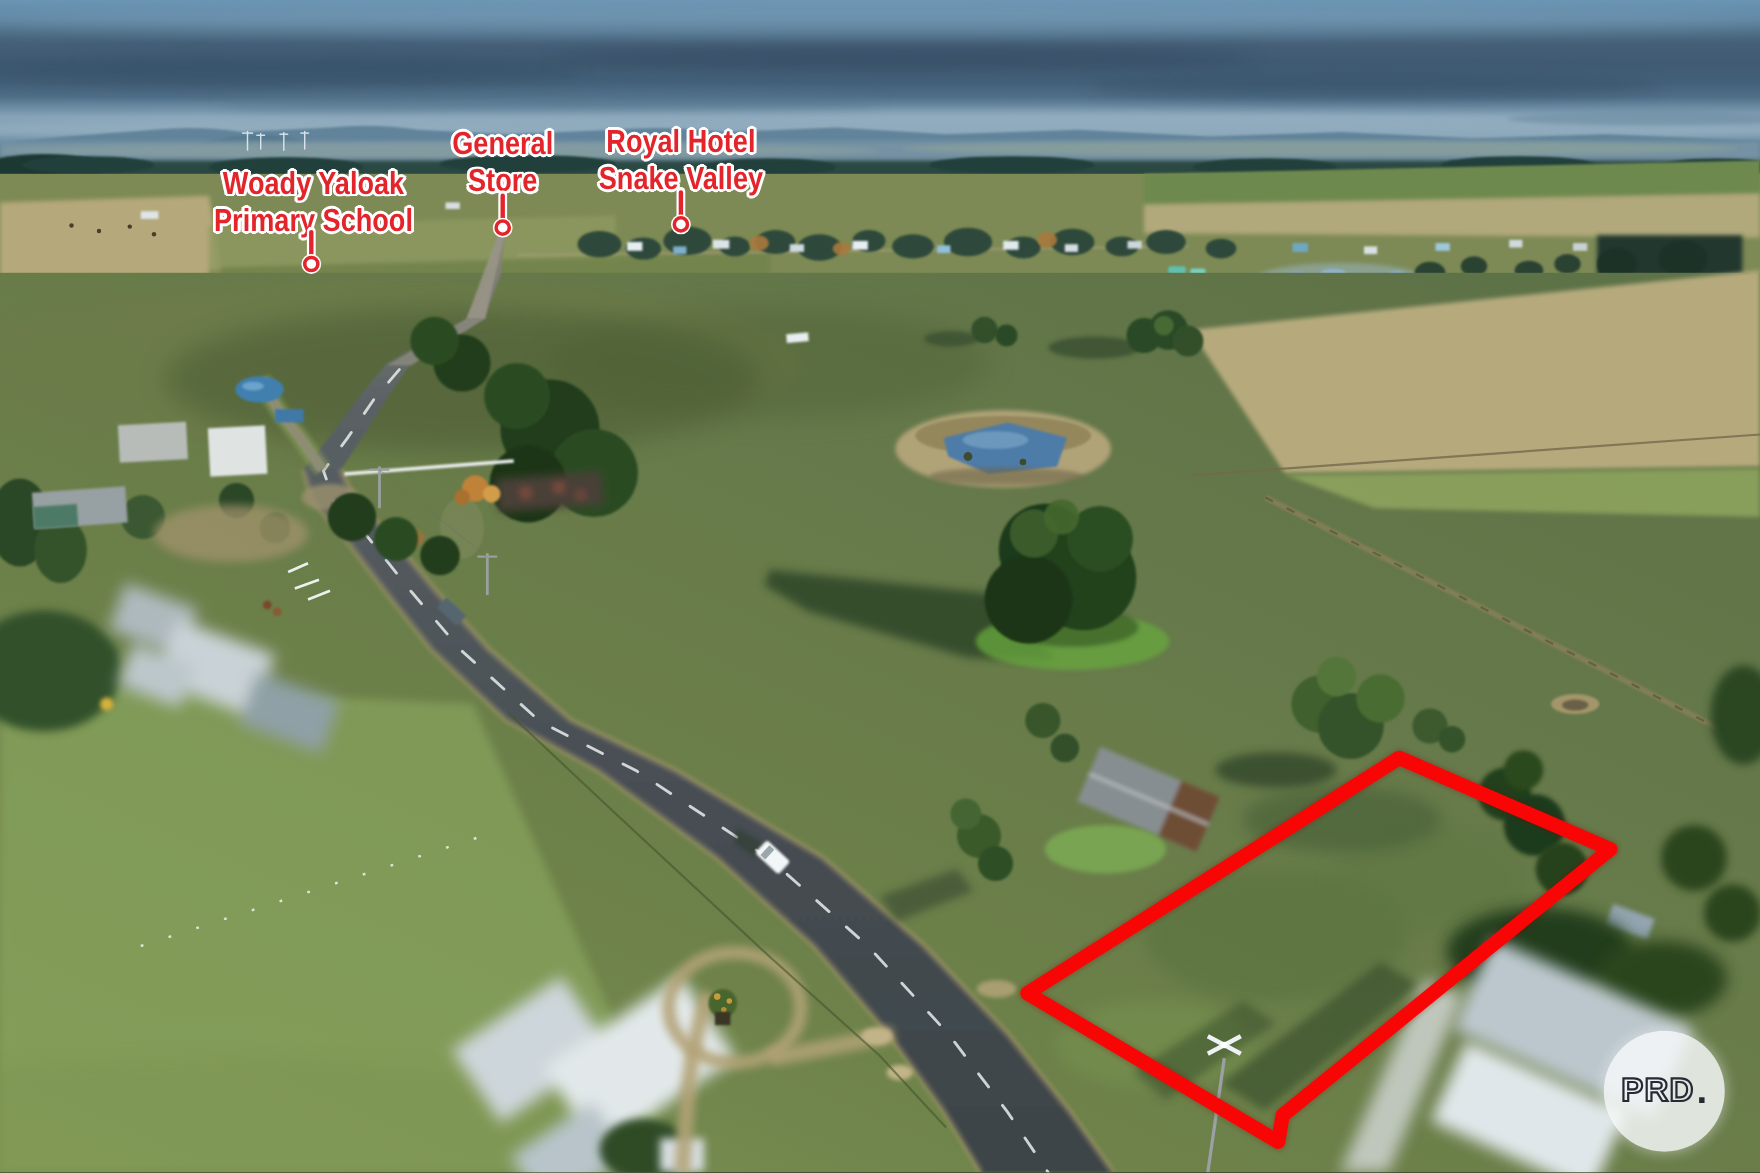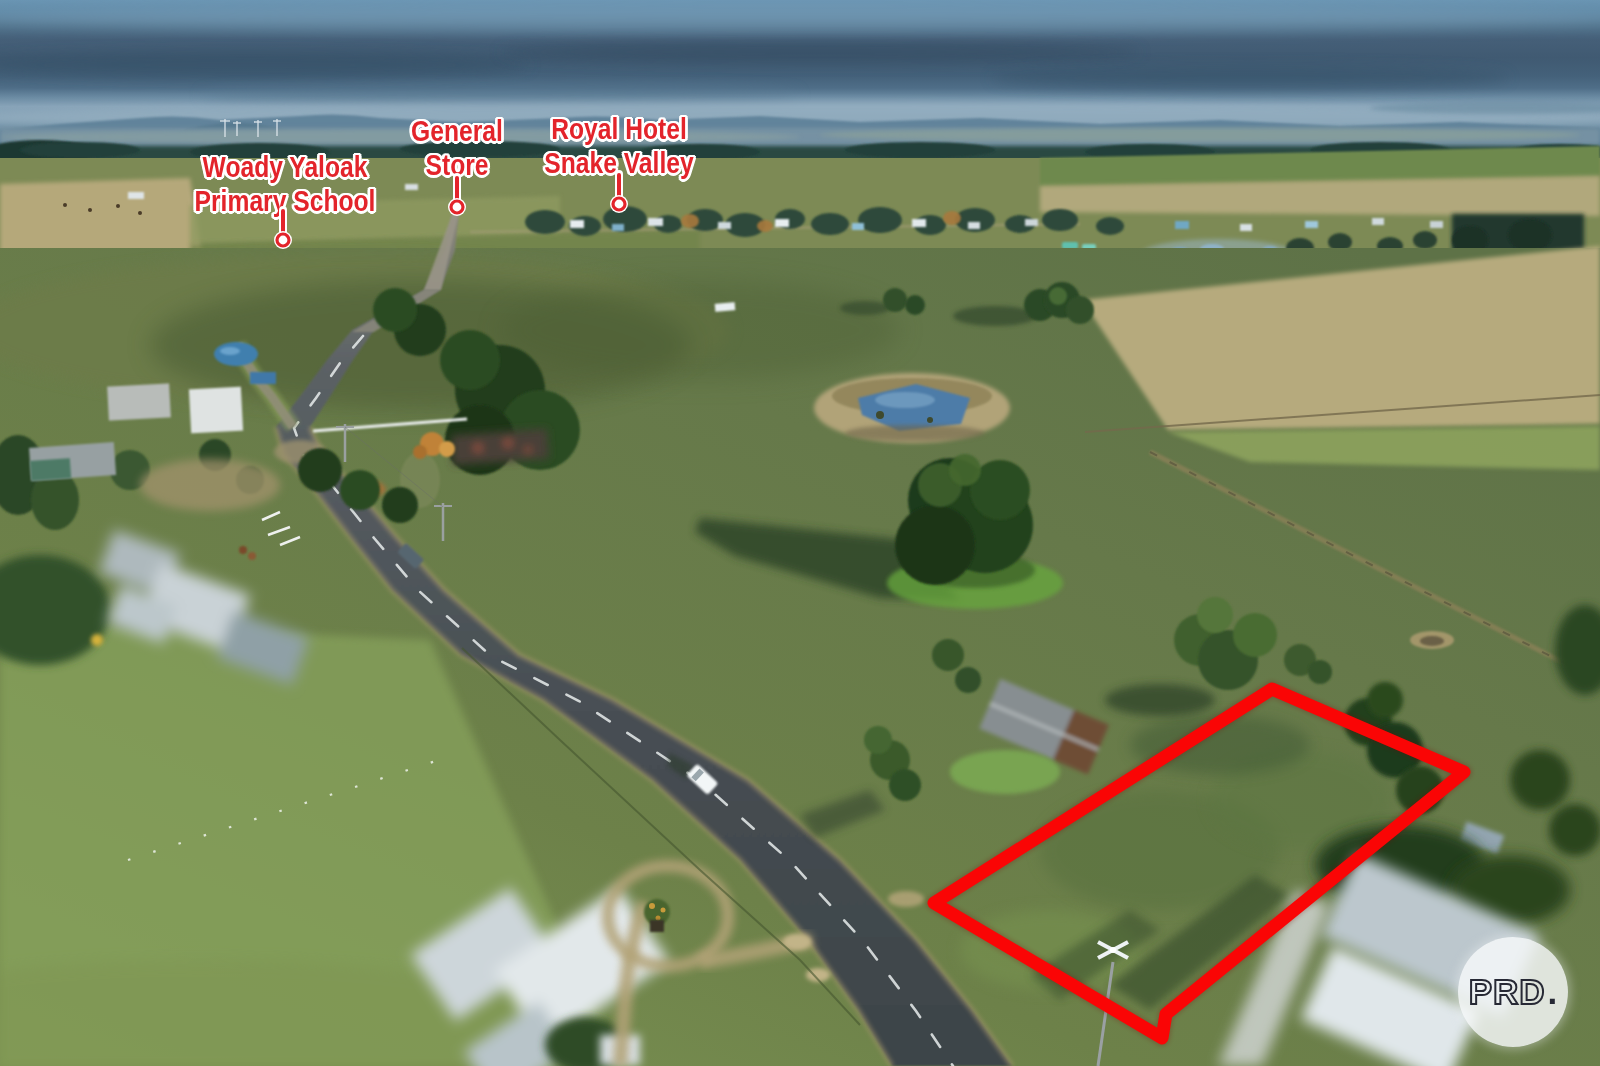--- a/index.html
+++ b/index.html
@@ -30,21 +30,21 @@
   .pin{position:absolute;}
   
   .watermark{
     position:absolute;left:1458px;top:937px;width:110px;height:110px;
     border-radius:50%;
     background:rgba(247,249,250,0.83);
     box-shadow:0 0 10px 3px rgba(240,244,246,0.35);
     display:flex;align-items:center;justify-content:center;
   }
   .watermark .prd-outline{
-    font-size:35px;font-weight:bold;letter-spacing:1px;
+    font-size:30px;font-weight:bold;letter-spacing:1px;
     color:transparent;-webkit-text-stroke:2px #272935;
   }
   .watermark .prd-dot{
     font-size:35px;font-weight:bold;color:#272935;margin-left:2px;
   }
 </style>
 </head>
 <body>
 
 <div class="stage">

